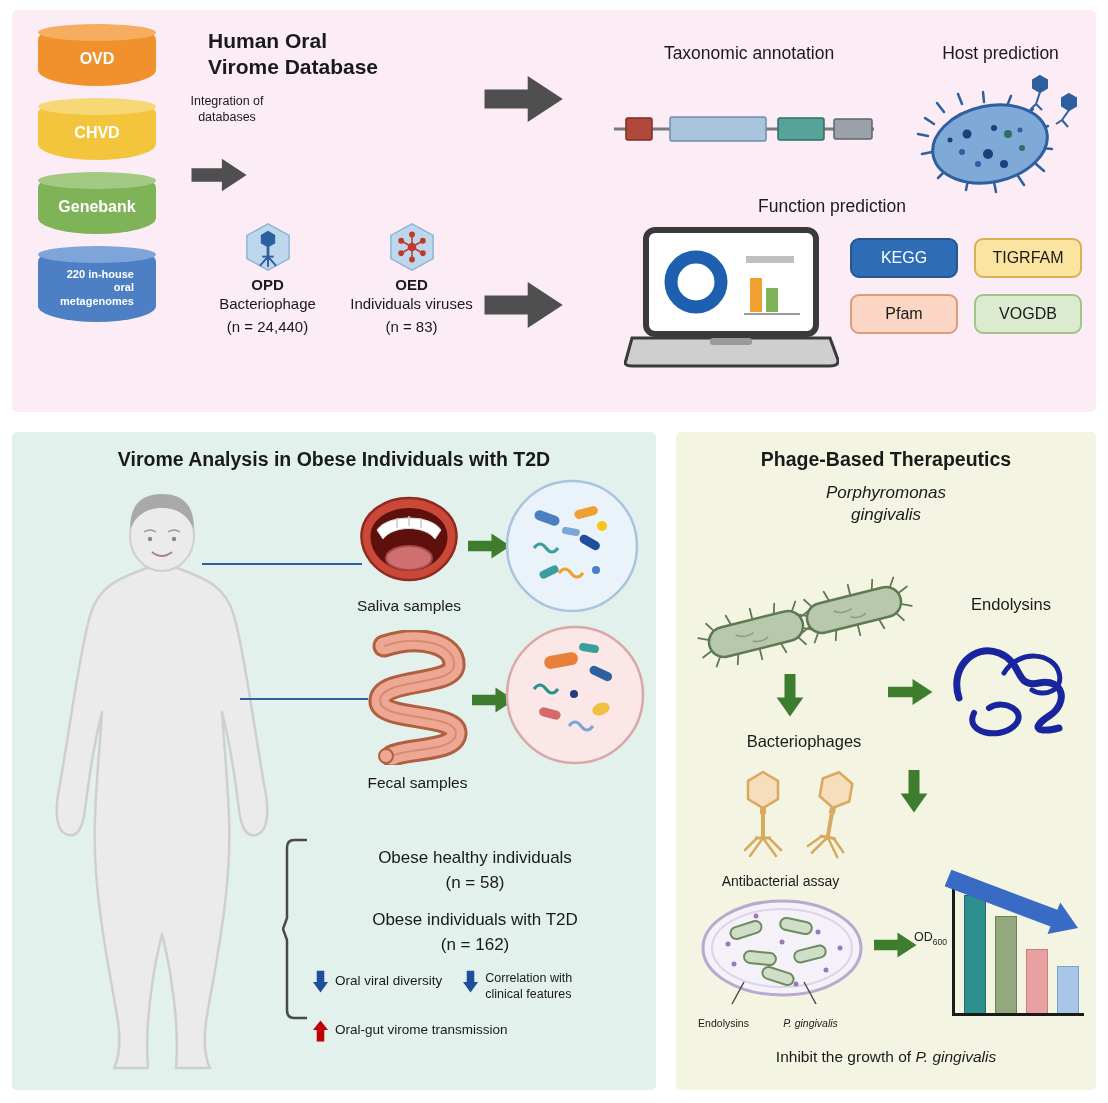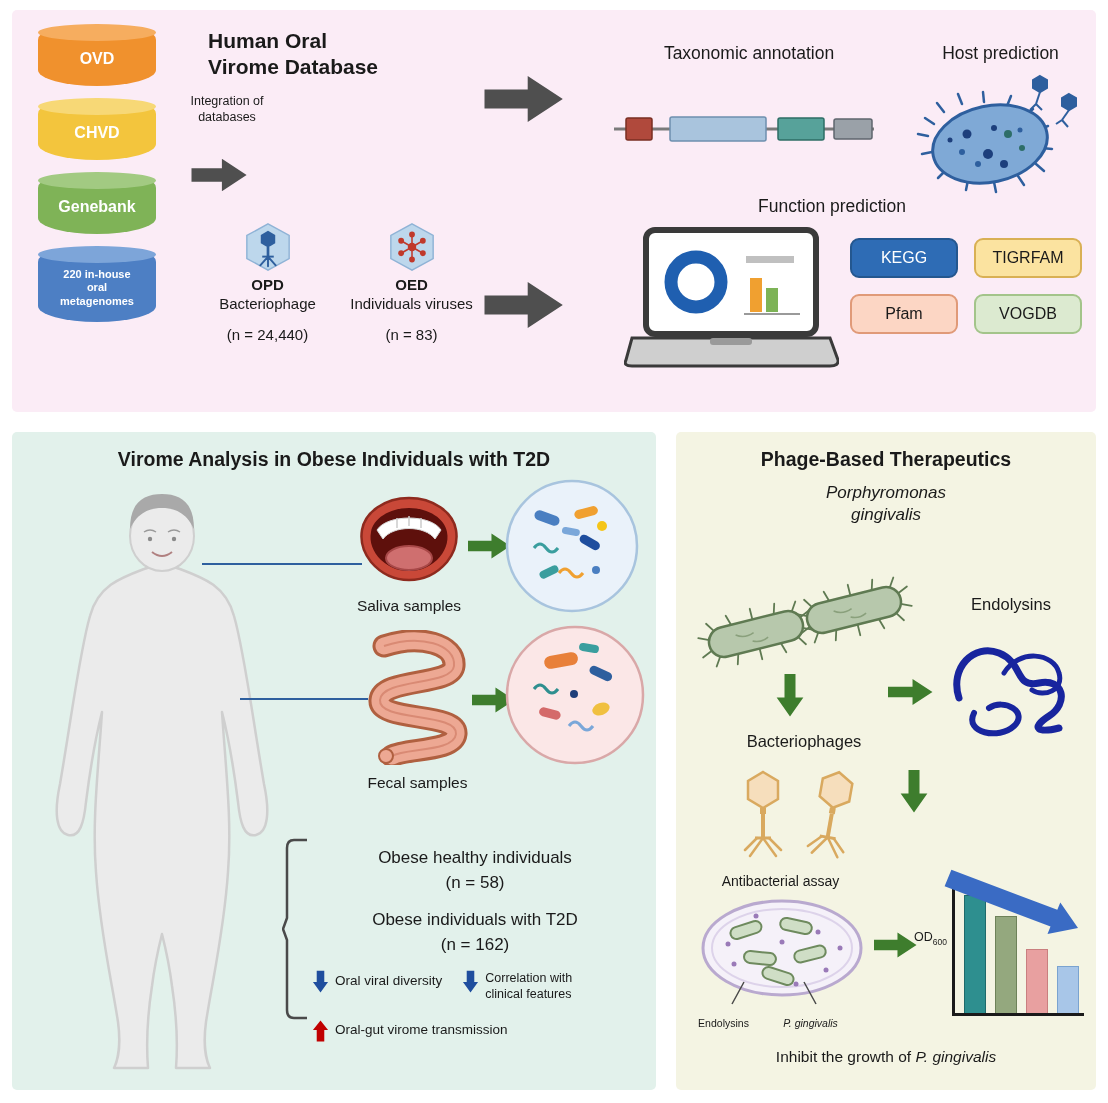--- a/index.html
+++ b/index.html
@@ -12,38 +12,38 @@
   .abs { position:absolute; }
   .preline { white-space:pre-line; }
 
   
   .cyl { position:absolute; left:26px; width:118px; height:54px;
          border-radius:10px 10px 59px 59px / 8px 8px 16px 16px;
          display:flex; align-items:center; justify-content:center;
          color:#fff; font-weight:bold; font-size:16px; }
   .cyl::before { content:""; position:absolute; left:0; top:-8px; width:100%; height:17px;
          border-radius:50%; background:var(--top); }
-  .cyl .cyl-label { position:relative; z-index:1; }
+  .cyl .cyl-label { position:relative; z-index:1;text-align:right; }
   .c-ovd  { background:#f0912d; --top:#f6ad5f; top:22px; }
   .c-chvd { background:#f3c53d; --top:#f7d876; top:96px; }
   .c-gen  { background:#7fb357; --top:#a2ca82; top:170px; }
   .c-meta { background:#4d7fc4; --top:#7da5d9; top:244px; height:68px; font-size:11px;
             font-weight:600; line-height:1.2; text-align:center; }
   .c-hovd { left:288px; top:108px; width:104px; height:92px; background:#a061b5; --top:#bd8bcc;
             font-size:17px; font-weight:600; }
 
   .top-title { left:196px; top:18px; width:270px; font-size:21px; font-weight:bold;
                line-height:1.25; text-align:left; }
   .integration-label { left:150px; top:84px; width:130px; font-size:12.5px; text-align:center; line-height:1.25; }
 
   .flow-item { position:absolute; width:175px; text-align:center; }
   .flow-item svg { display:block; margin:0 auto 4px auto; }
   .flow-name { font-weight:bold; font-size:15px; }
   .flow-desc { font-size:15px; margin-top:2px; }
-  .flow-count { font-size:15px; margin-top:14px; }
+  .flow-count { font-size:15px; margin-top:6px; }
 
   .section-title { font-size:17.5px; text-align:center; font-weight:500; }
 
   .badge { position:absolute; width:108px; height:40px; border-radius:9px; border:2px solid;
            display:flex; align-items:center; justify-content:center; font-size:16px; }
   .b-kegg    { left:838px; top:228px; background:#2e6cb5; border-color:#24578f; color:#ffffff; }
   .b-tigrfam { left:962px; top:228px; background:#fbe3a0; border-color:#d9b054; }
   .b-pfam    { left:838px; top:284px; background:#fcd6c4; border-color:#e09a78; }
   .b-vogdb   { left:962px; top:284px; background:#dcead0; border-color:#a3c48a; }
 

